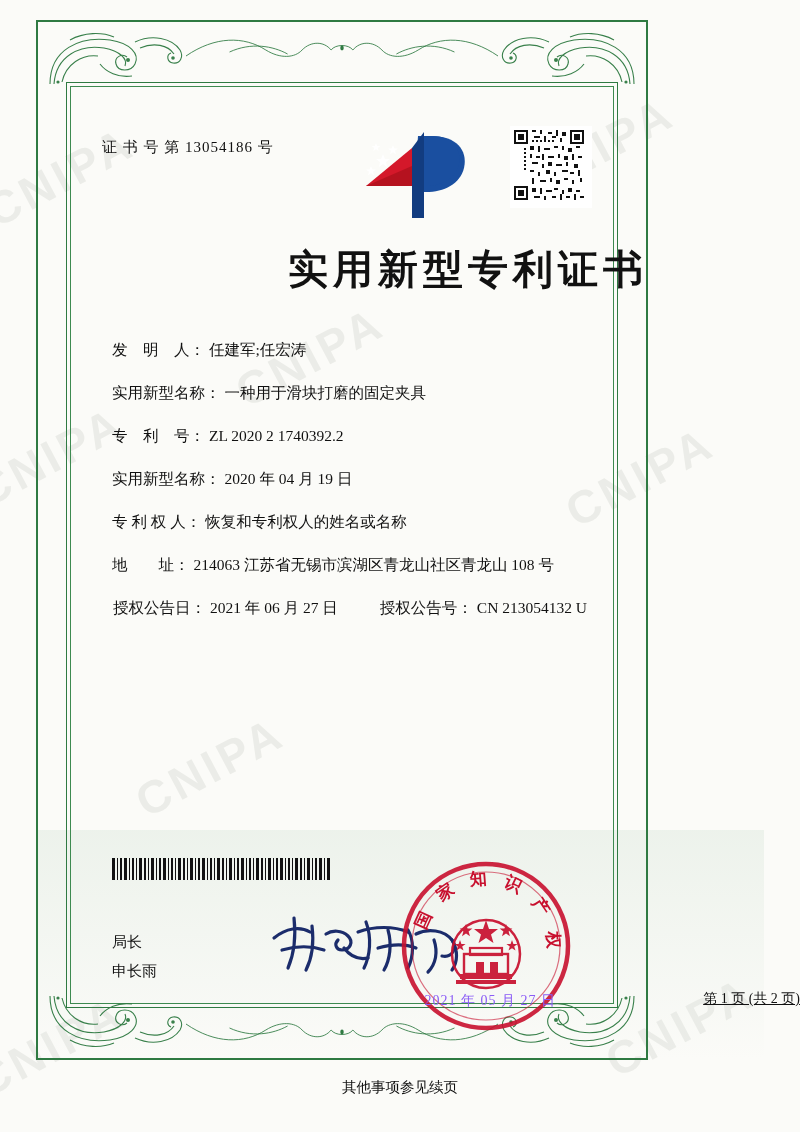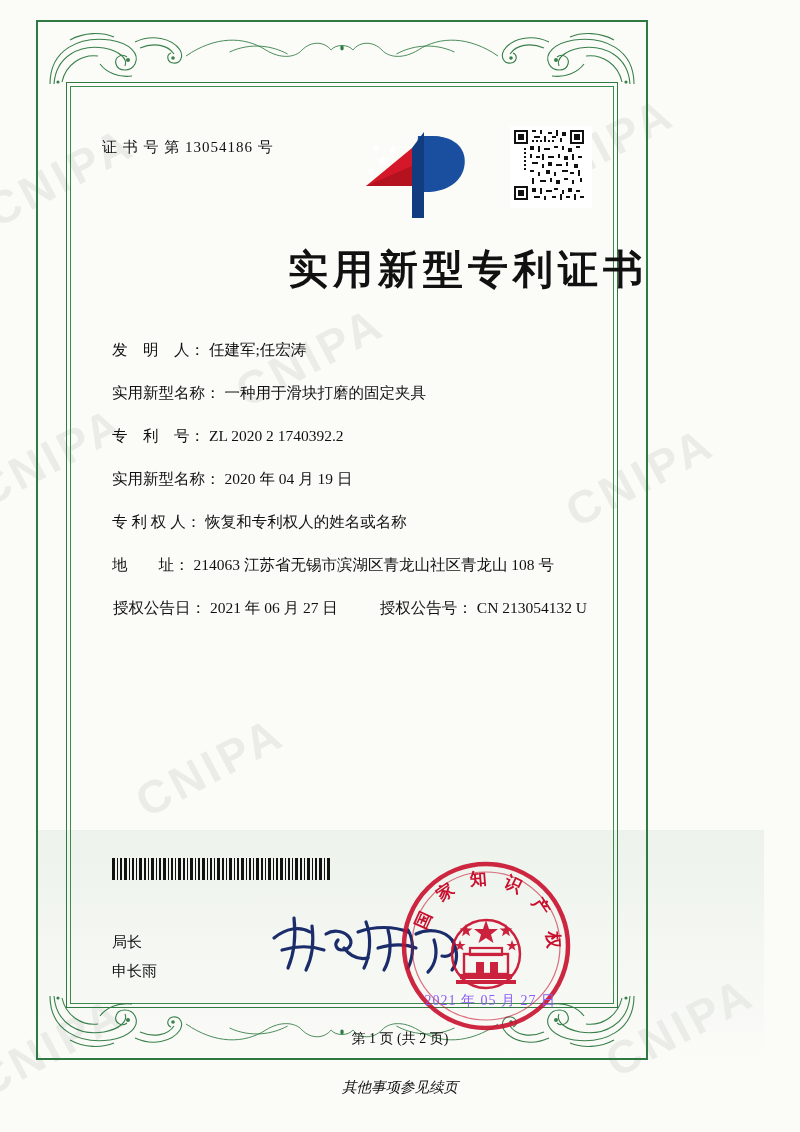--- a/index.html
+++ b/index.html
@@ -212,34 +212,34 @@
     font-size: 14px;
     color: #8b5cf6;
     letter-spacing: 1px;
   }
 
   
   .page-no {
     position: absolute;
     left: 0;
     right: 0;
-    top: 1030px;
-    text-align: center;
+    top: 990px;
+    text-align: right;
     font-size: 14px;
     z-index: 3;
+    text-decoration: underline;
   }
   .footer-note {
     position: absolute;
     left: 0;
     right: 0;
     top: 1078px;
     text-align: center;
     font-size: 14.5px;
     z-index: 3;
-    font-style: italic;
   }
 
   
   .sheen {
     position: absolute;
     left: 36px;
     right: 36px;
     top: 830px;
     height: 230px;
     background: linear-gradient(180deg, rgba(225,235,225,0.55), rgba(255,255,255,0));

